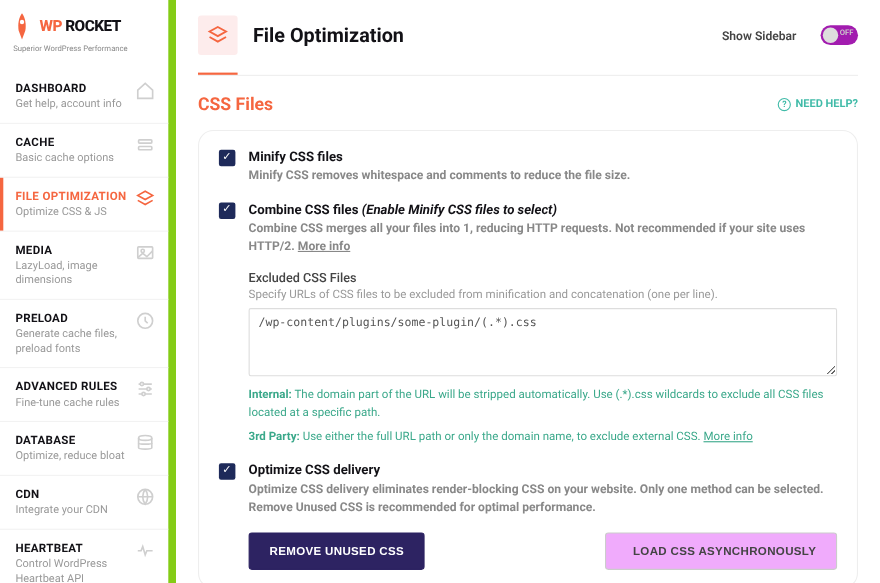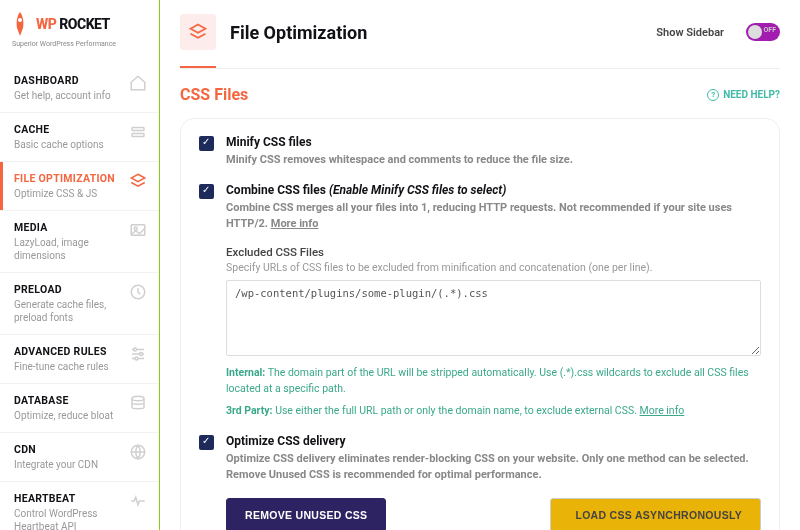--- a/index.html
+++ b/index.html
@@ -1,18 +1,18 @@
 <!DOCTYPE html>
 <html><head>
 <meta charset="utf-8">
 <style>
 * { box-sizing: border-box; margin: 0; padding: 0; }
 body { font-family: -apple-system, BlinkMacSystemFont, "Segoe UI", Roboto, sans-serif; font-size: 12px; color: #333; background: #fff; width: 800px; height: 530px; overflow: hidden; }
 .layout { display: flex; height: 530px; }
-.sidebar { width: 160px; background: #fff; border-right: 1px solid #84cc16; display: flex; flex-direction: column; flex-shrink: 0; }
+.sidebar { width: 160px; background: #fff; border-right: 7px solid #84cc16; display: flex; flex-direction: column; flex-shrink: 0; }
 .logo { padding: 10px 12px 16px; }
 .logo-text { display: flex; align-items: center; gap: 4px; }
 .logo-wp { color: #f56640; font-weight: 800; font-size: 14px; letter-spacing: -0.5px; }
 .logo-rocket { color: #121116; font-weight: 800; font-size: 14px; letter-spacing: -0.5px; }
 .logo-sub { font-size: 7px; color: #888; margin-top: 2px; }
 .rocket-icon { width: 16px; height: 28px; display: inline-block; margin-right: 4px; }
 .nav { flex: 1; overflow-y: auto; }
 .nav-item { display: flex; align-items: flex-start; justify-content: space-between; padding: 10px 12px 10px 14px; border-bottom: 1px solid #f2f2f2; cursor: pointer; position: relative; }
 .nav-item.active { color: #f56640; }
 .nav-item.active::before { content: ""; position: absolute; left: 0; top: 0; bottom: 0; width: 3px; background: #f56640; }
@@ -42,28 +42,28 @@
 .checkbox { width: 15px; height: 15px; background: #1e2a5a; border-radius: 2px; flex-shrink: 0; position: relative; margin-top: 1px; }
 .checkbox::after { content: "✓"; color: #fff; font-size: 10px; position: absolute; left: 3px; top: 0; }
 .row-body { flex: 1; }
 .row-title { font-size: 12px; font-weight: 700; color: #121116; margin-bottom: 3px; }
 .row-title em { font-weight: 700; }
 .row-desc { font-size: 11px; color: #888; line-height: 1.4; font-weight: bold; }
 .row-desc a { color: #888; text-decoration: underline; }
 .sub-block { margin-top: 14px; }
 .sub-label { font-size: 11.5px; color: #444; font-weight: 500; margin-bottom: 2px; }
 .sub-desc { font-size: 10.5px; color: #999; margin-bottom: 6px; }
-textarea { width: 100%; height: 76px; border: 1px solid #ddd; border-radius: 2px; padding: 6px 8px; font-family: monospace; font-size: 10.5px; color: #555; resize: vertical; }
+textarea { width: 100%; height: 62px; border: 1px solid #ddd; border-radius: 2px; padding: 6px 8px; font-family: monospace; font-size: 10.5px; color: #555; resize: vertical; }
 .note-green { font-size: 10.5px; color: #3aa88a; line-height: 1.5; margin-top: 6px; }
 .note-green strong { font-weight: 700; }
 .note-green a { color: #3aa88a; text-decoration: underline; }
 .btn-row { display: flex; gap: 10px; margin-top: 14px; margin-left: 27px; justify-content: space-between; }
 .btn { padding: 10px 18px; font-size: 10.5px; font-weight: 700; letter-spacing: 0.3px; border-radius: 3px; cursor: pointer; border: 1px solid #ccc; }
 .btn-primary { background: #2d2362; color: #fff; border-color: #2d2362; }
-.btn-secondary { background: #eab308; color: #444; padding-left: 24px; }
+.btn-secondary { background: #f0abfc; color: #444; padding-left: 24px; }
 </style>
 </head>
 <body>
 
 <div class="layout">
   <aside class="sidebar">
     <div class="logo">
       <div class="logo-text">
         <span class="rocket-icon">
           <svg viewBox="0 0 16 28">

